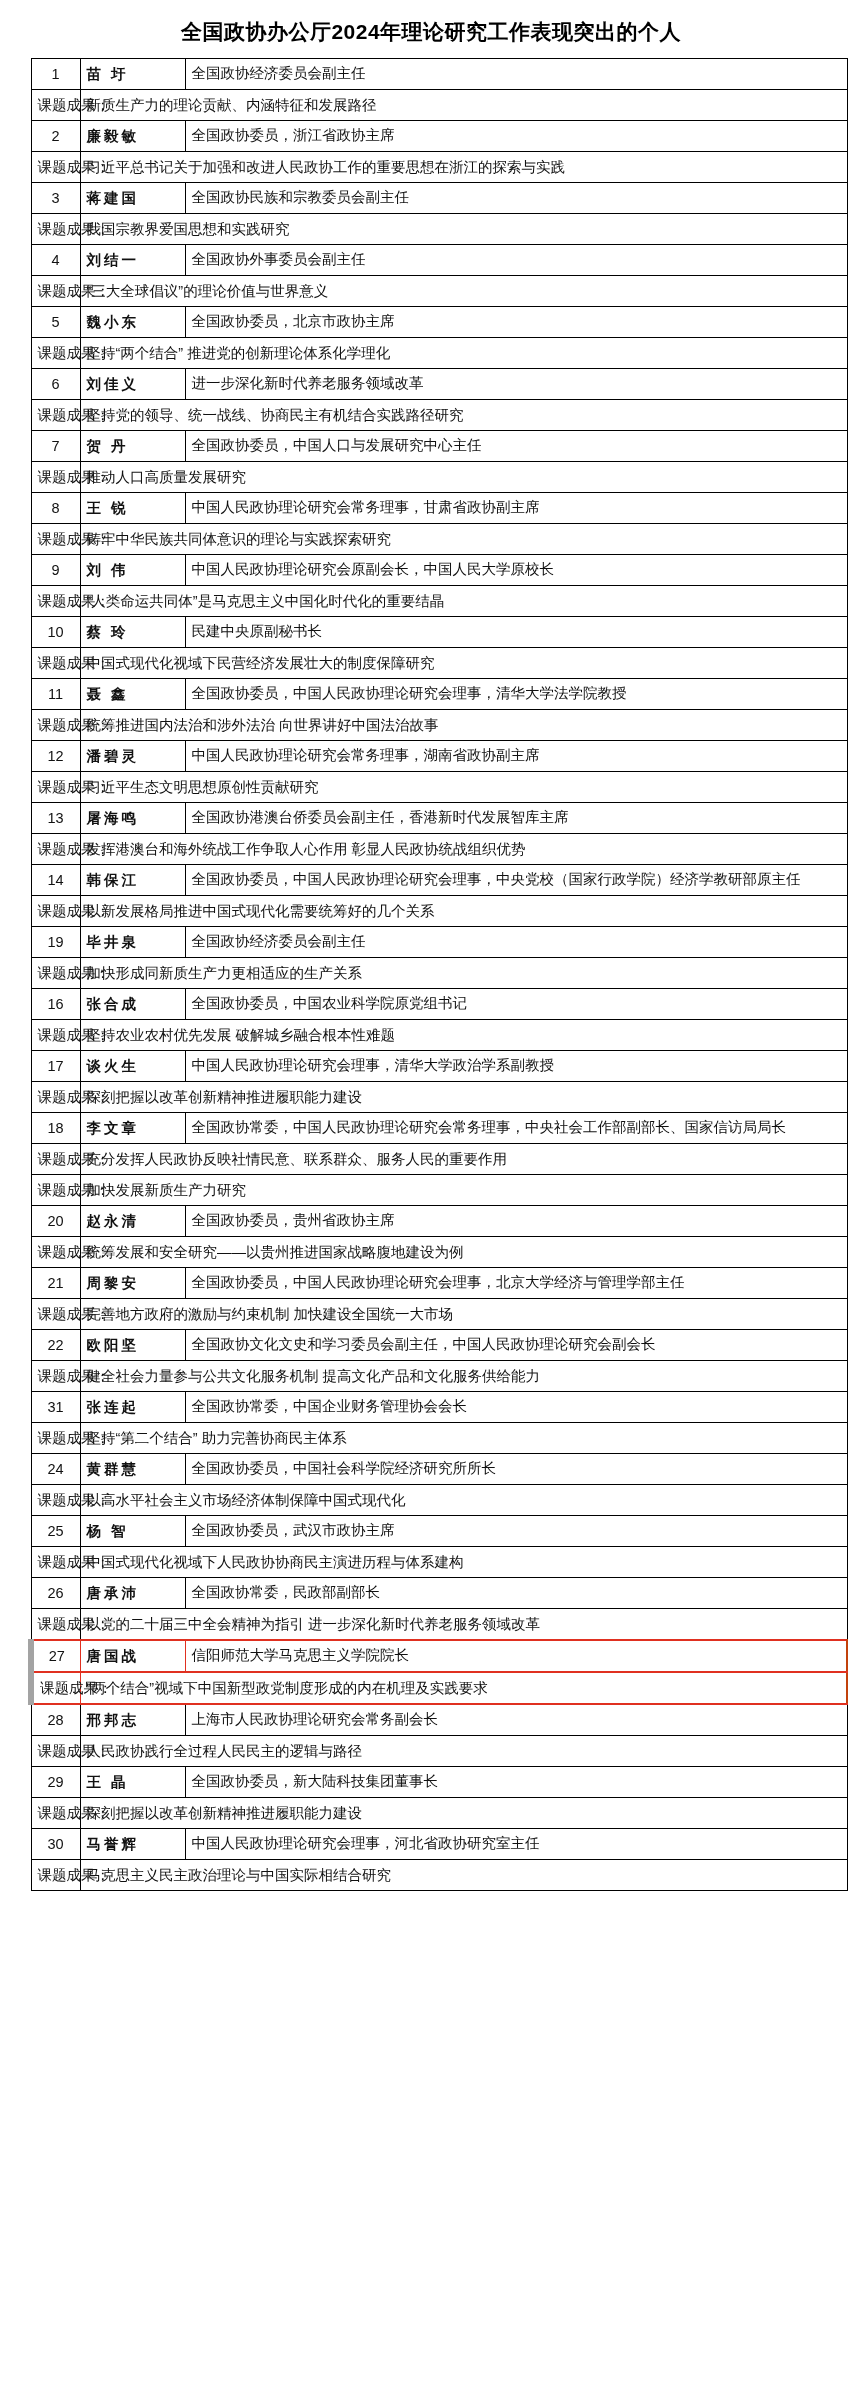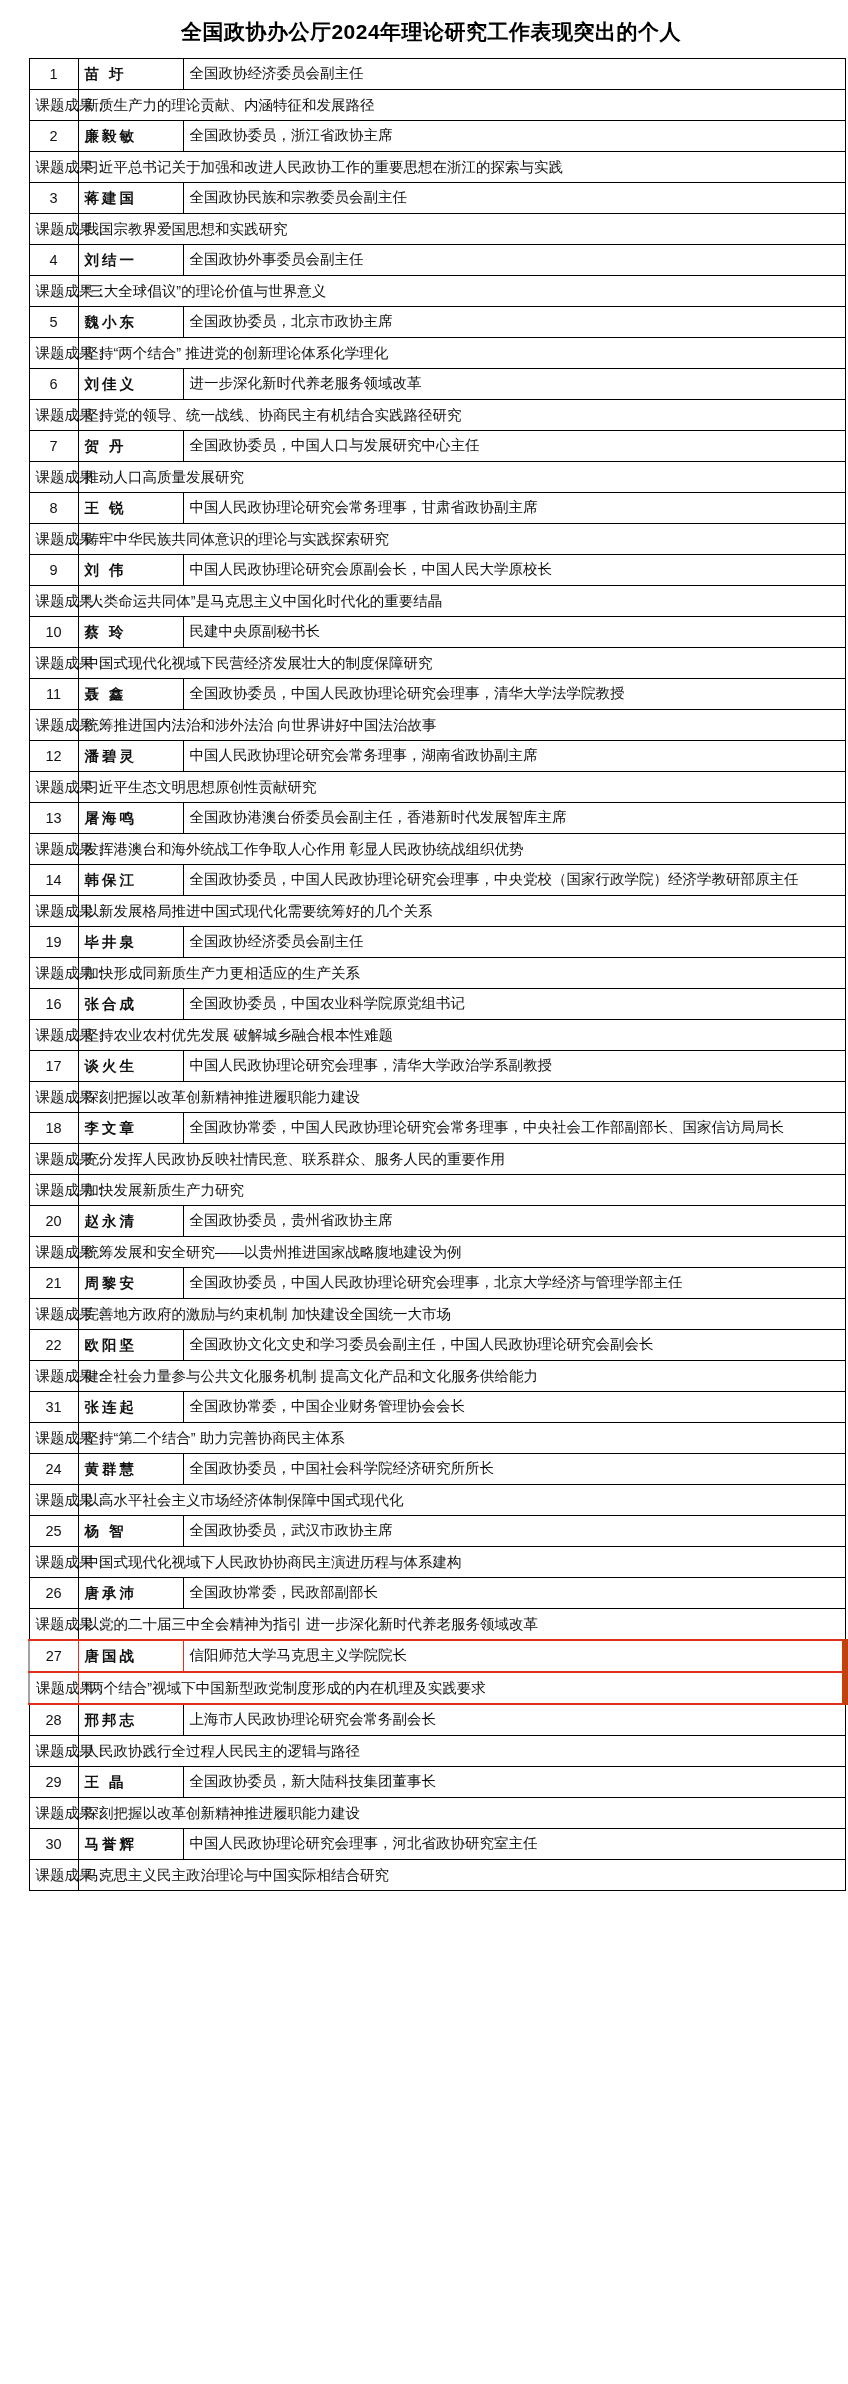--- a/index.html
+++ b/index.html
@@ -71,24 +71,24 @@
   }
   tr.highlight td.num,
   tr.highlight td.name,
   tr.highlight td.title,
   tr.highlight td.resultlabel,
   tr.highlight td.result {
     border-top: 2px solid #e03020;
     border-bottom: 2px solid #e03020;
   }
   tr.highlight td:first-child {
-    border-left: 2px solid #a3a3a3;
+    border-left: 6px solid #a3a3a3;
   }
   tr.highlight td:last-child {
-    border-right: 6px solid #c2410c;
+    border-right: 2px solid #c2410c;
   }
   tr.highlight-top td { border-bottom: 1px solid #000; }
   tr.highlight-bottom td { border-top: 1px solid #000; }
 </style>
 </head>
 <body>
 
 <div class="page">
   <div class="doc-title">全国政协办公厅2024年理论研究工作表现突出的个人</div>
   <table class="roster">

